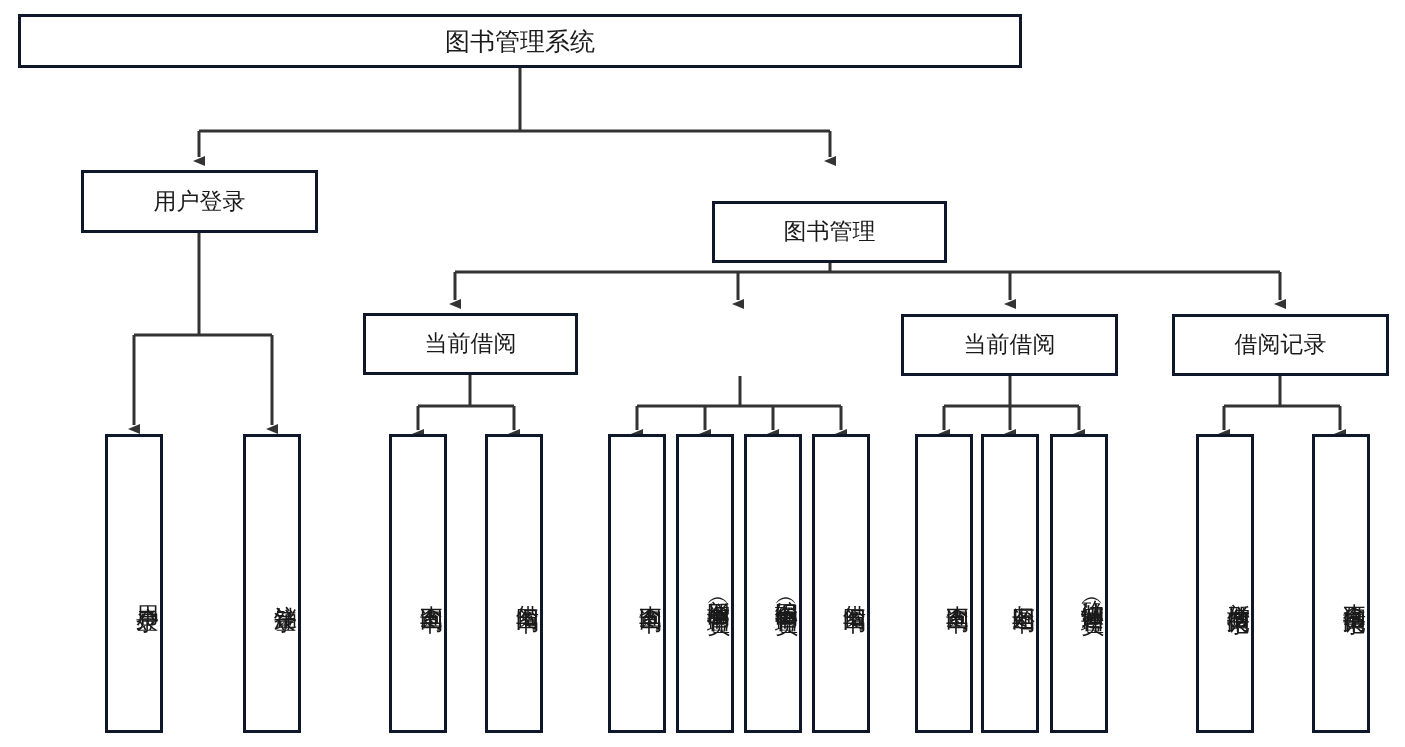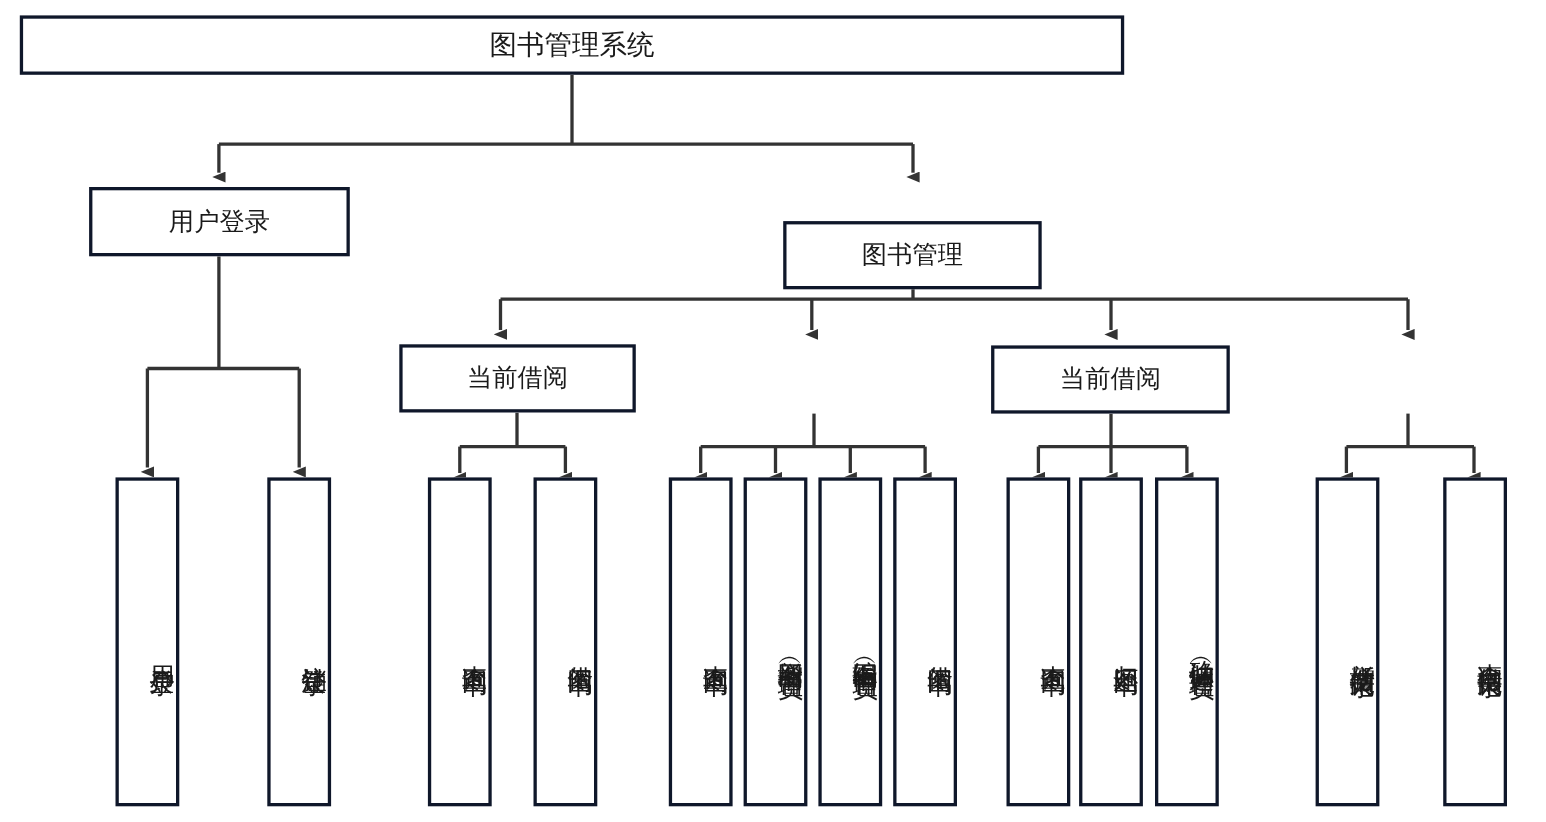--- a/index.html
+++ b/index.html
@@ -129,20 +129,23 @@
   <div class="node level2" style="left:712px; top:170px; width:235px; height:62px;margin-top:31px;">
     <span>图书管理</span>
   </div>
 
   <div class="node level3" style="left:363px; top:313px; width:215px; height:62px;">
     <span>当前借阅</span>
   </div>
   <div class="node level3" style="left:901px; top:314px; width:217px; height:62px;">
     <span>当前借阅</span>
   </div>
+  <div class="node level3" style="left:1172px; top:314px; width:217px; height:62px;">
+    <span>借阅记录</span>
+  </div>
 
   <div class="node leaf" style="left:105px; top:434px; width:58px; height:299px;">
     <span>用户登录</span>
   </div>
   <div class="node leaf" style="left:243px; top:434px; width:58px; height:299px;">
     <span>注销登录</span>
   </div>
 
   <div class="node leaf" style="left:389px; top:434px; width:58px; height:299px;">
     <span>查询图书</span>

